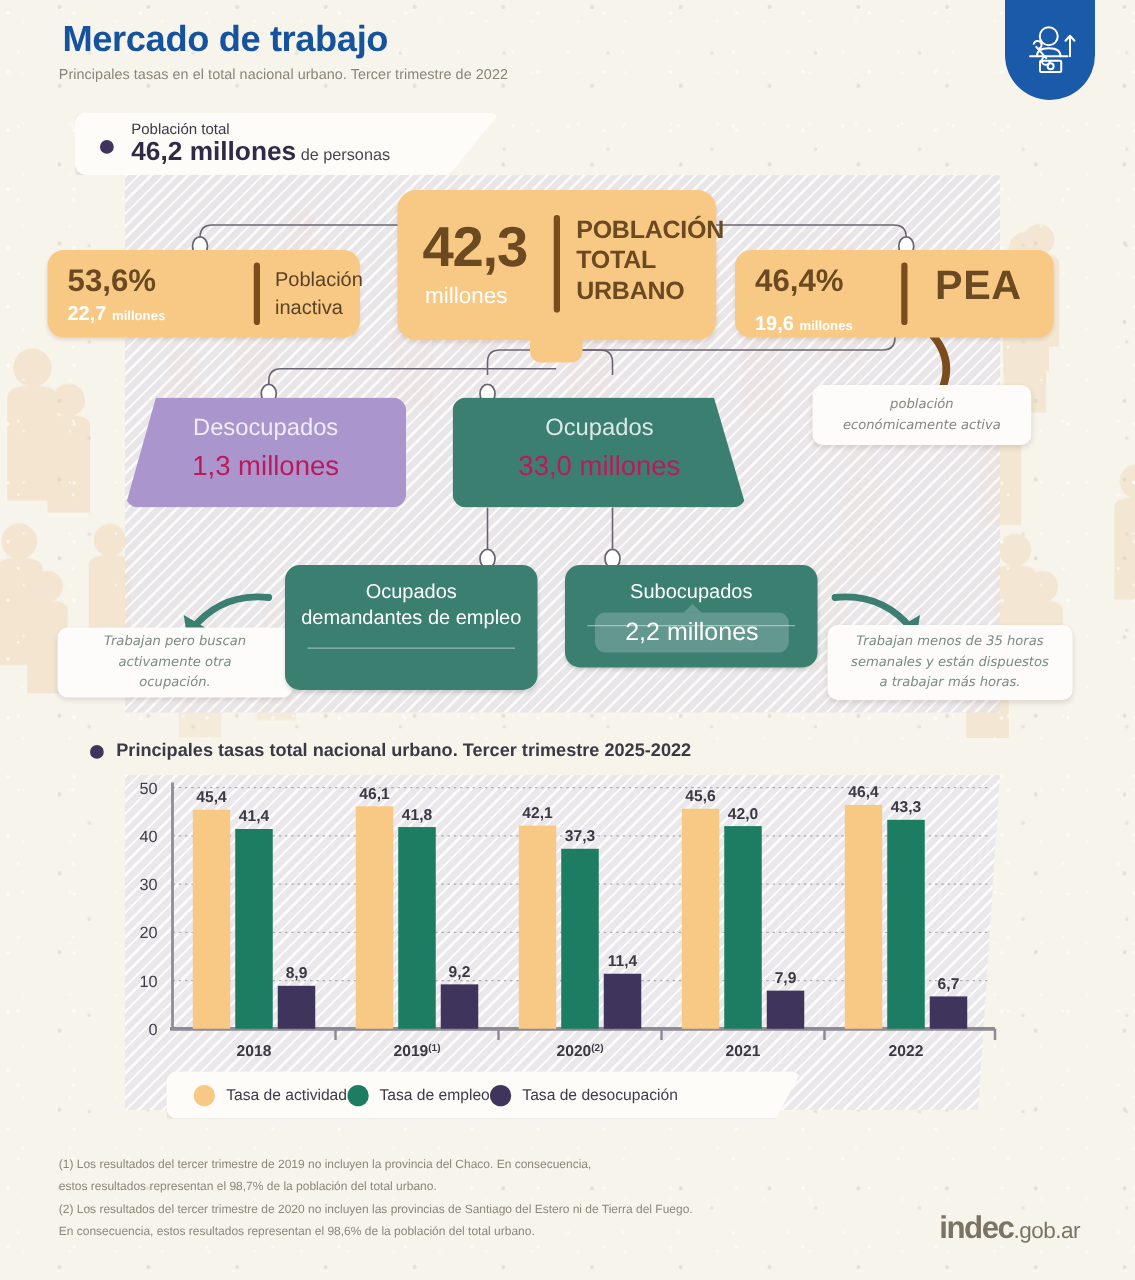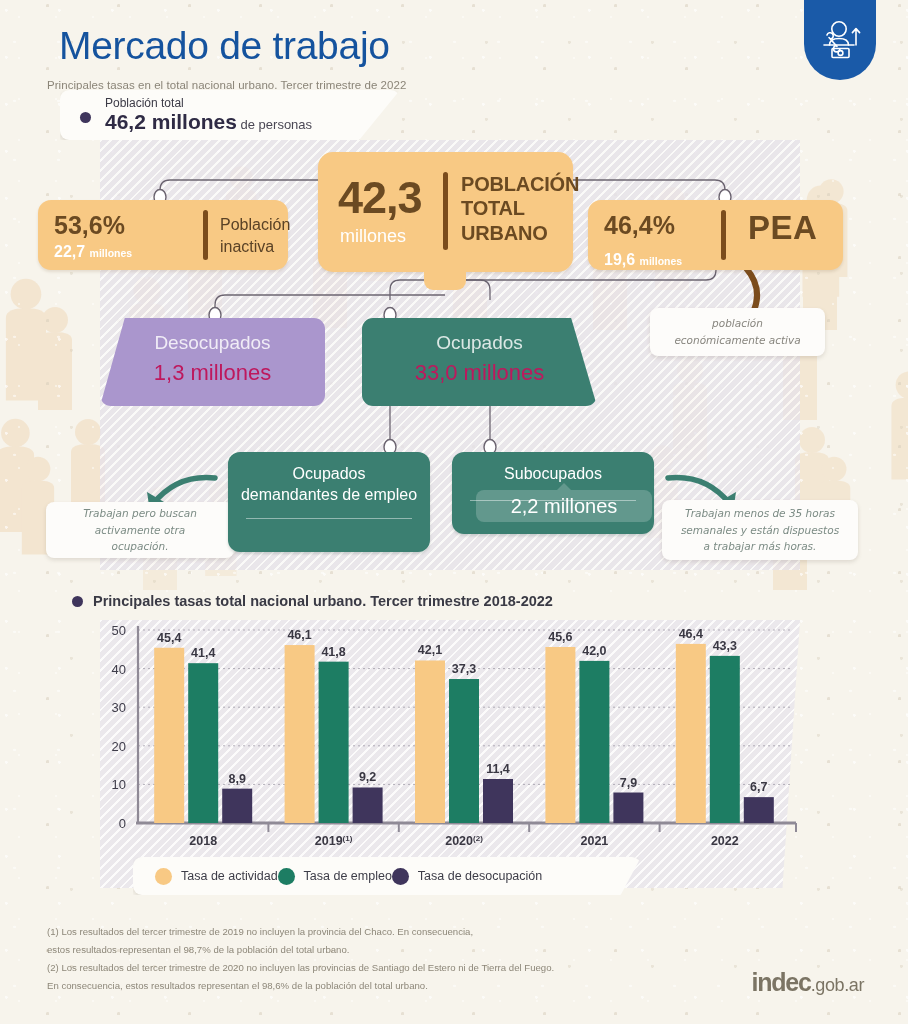--- a/index.html
+++ b/index.html
@@ -21,21 +21,21 @@
     background-size:53px 47px,71px 63px,44px 59px,83px 77px,37px 41px;
     opacity:.9;z-index:1;
   }
   
   .people{position:absolute;left:0;top:70px;width:908px;height:520px;z-index:0;opacity:.55;}
   .people svg{display:block;}
 
   
   .hdr{position:absolute;left:47px;top:14px;z-index:6;}
   .hdr h1{
-    margin:12px;font-size:39px;line-height:1.05;font-weight:normal;
+    margin:3px;font-size:29px;line-height:1.05;font-weight:bold;
     color:#15539e;letter-spacing:-.3px;
   }
   .hdr .sub{
     margin-top:7px;font-size:11.5px;color:#8b8578;letter-spacing:.05px;
   }
   
   .badge{
     position:absolute;right:32px;top:-8px;width:72px;height:88px;
     background:#1a5aa8;border-radius:0 0 36px 36px;z-index:7;
   }
@@ -133,21 +133,21 @@
     font-size:20px;color:#fff;text-align:center;
   }
   .gbox .pill .nub{position:absolute;left:50%;top:-7px;margin-left:-7px;
     width:0;height:0;border-left:7px solid transparent;border-right:7px solid transparent;
     border-bottom:7px solid rgba(255,255,255,.20);}
   .box-dem{left:228px;top:452px;width:202px;height:100px;}
   .box-dem .rule{left:18px;right:18px;top:66px;}
   .box-dem .pill{left:24px;top:56px;width:155px;height:32px;line-height:32px;}
   .box-sub{left:452px;top:452px;width:202px;height:82px;}
   .box-sub .rule{left:18px;right:18px;top:48px;}
-  .box-sub .pill{left:24px;top:38px;width:176px;height:32px;line-height:32px;}
+  .box-sub .pill{left:24px;top:38px;width:155px;height:32px;line-height:32px;}
 
   
   .note{
     position:absolute;z-index:8;background:#fdfcfa;border-radius:8px;
     box-shadow:0 2px 4px rgba(120,110,95,.2);
     font-family:"DejaVu Sans",sans-serif;font-style:italic;
     color:#7b8b84;font-size:10.5px;line-height:1.6;text-align:center;
     display:flex;align-items:center;justify-content:center;padding:4px 8px;
     box-sizing:border-box;
   }
@@ -363,21 +363,21 @@
 
 <div class="note note-left">
   <span><span>Trabajan pero buscan</span><br><span>activamente otra</span><br><span>ocupación.</span></span>
 </div>
 <div class="note note-right">
   <span><span>Trabajan menos de 35 horas</span><br><span>semanales y están dispuestos</span><br><span>a trabajar más horas.</span></span>
 </div>
 
 <div class="chart-head">
   <span class="bullet"></span>
-  <span class="txt">Principales tasas total nacional urbano. Tercer trimestre 2018-2022</span>
+  <span class="txt">Principales tasas total nacional urbano. Tercer trimestre 2025-2022</span>
 </div>
 <div class="chart-panel"></div>
 <svg class="plot" id="plot" xmlns="http://www.w3.org/2000/svg">
     <line x1="138" x2="790" y1="784.4" y2="784.4" stroke="#9c97a3" stroke-width="1" stroke-dasharray="2 3" opacity="0.75"></line>
     <text x="126" y="789.4" text-anchor="end" font-size="13" font-family="&quot;Liberation Sans&quot;,sans-serif" fill="#3f3d4a">10</text>
     <line x1="138" x2="790" y1="745.8" y2="745.8" stroke="#9c97a3" stroke-width="1" stroke-dasharray="2 3" opacity="0.75"></line>
     <text x="126" y="750.8" text-anchor="end" font-size="13" font-family="&quot;Liberation Sans&quot;,sans-serif" fill="#3f3d4a">20</text>
     <line x1="138" x2="790" y1="707.2" y2="707.2" stroke="#9c97a3" stroke-width="1" stroke-dasharray="2 3" opacity="0.75"></line>
     <text x="126" y="712.2" text-anchor="end" font-size="13" font-family="&quot;Liberation Sans&quot;,sans-serif" fill="#3f3d4a">30</text>
     <line x1="138" x2="790" y1="668.6" y2="668.6" stroke="#9c97a3" stroke-width="1" stroke-dasharray="2 3" opacity="0.75"></line>

